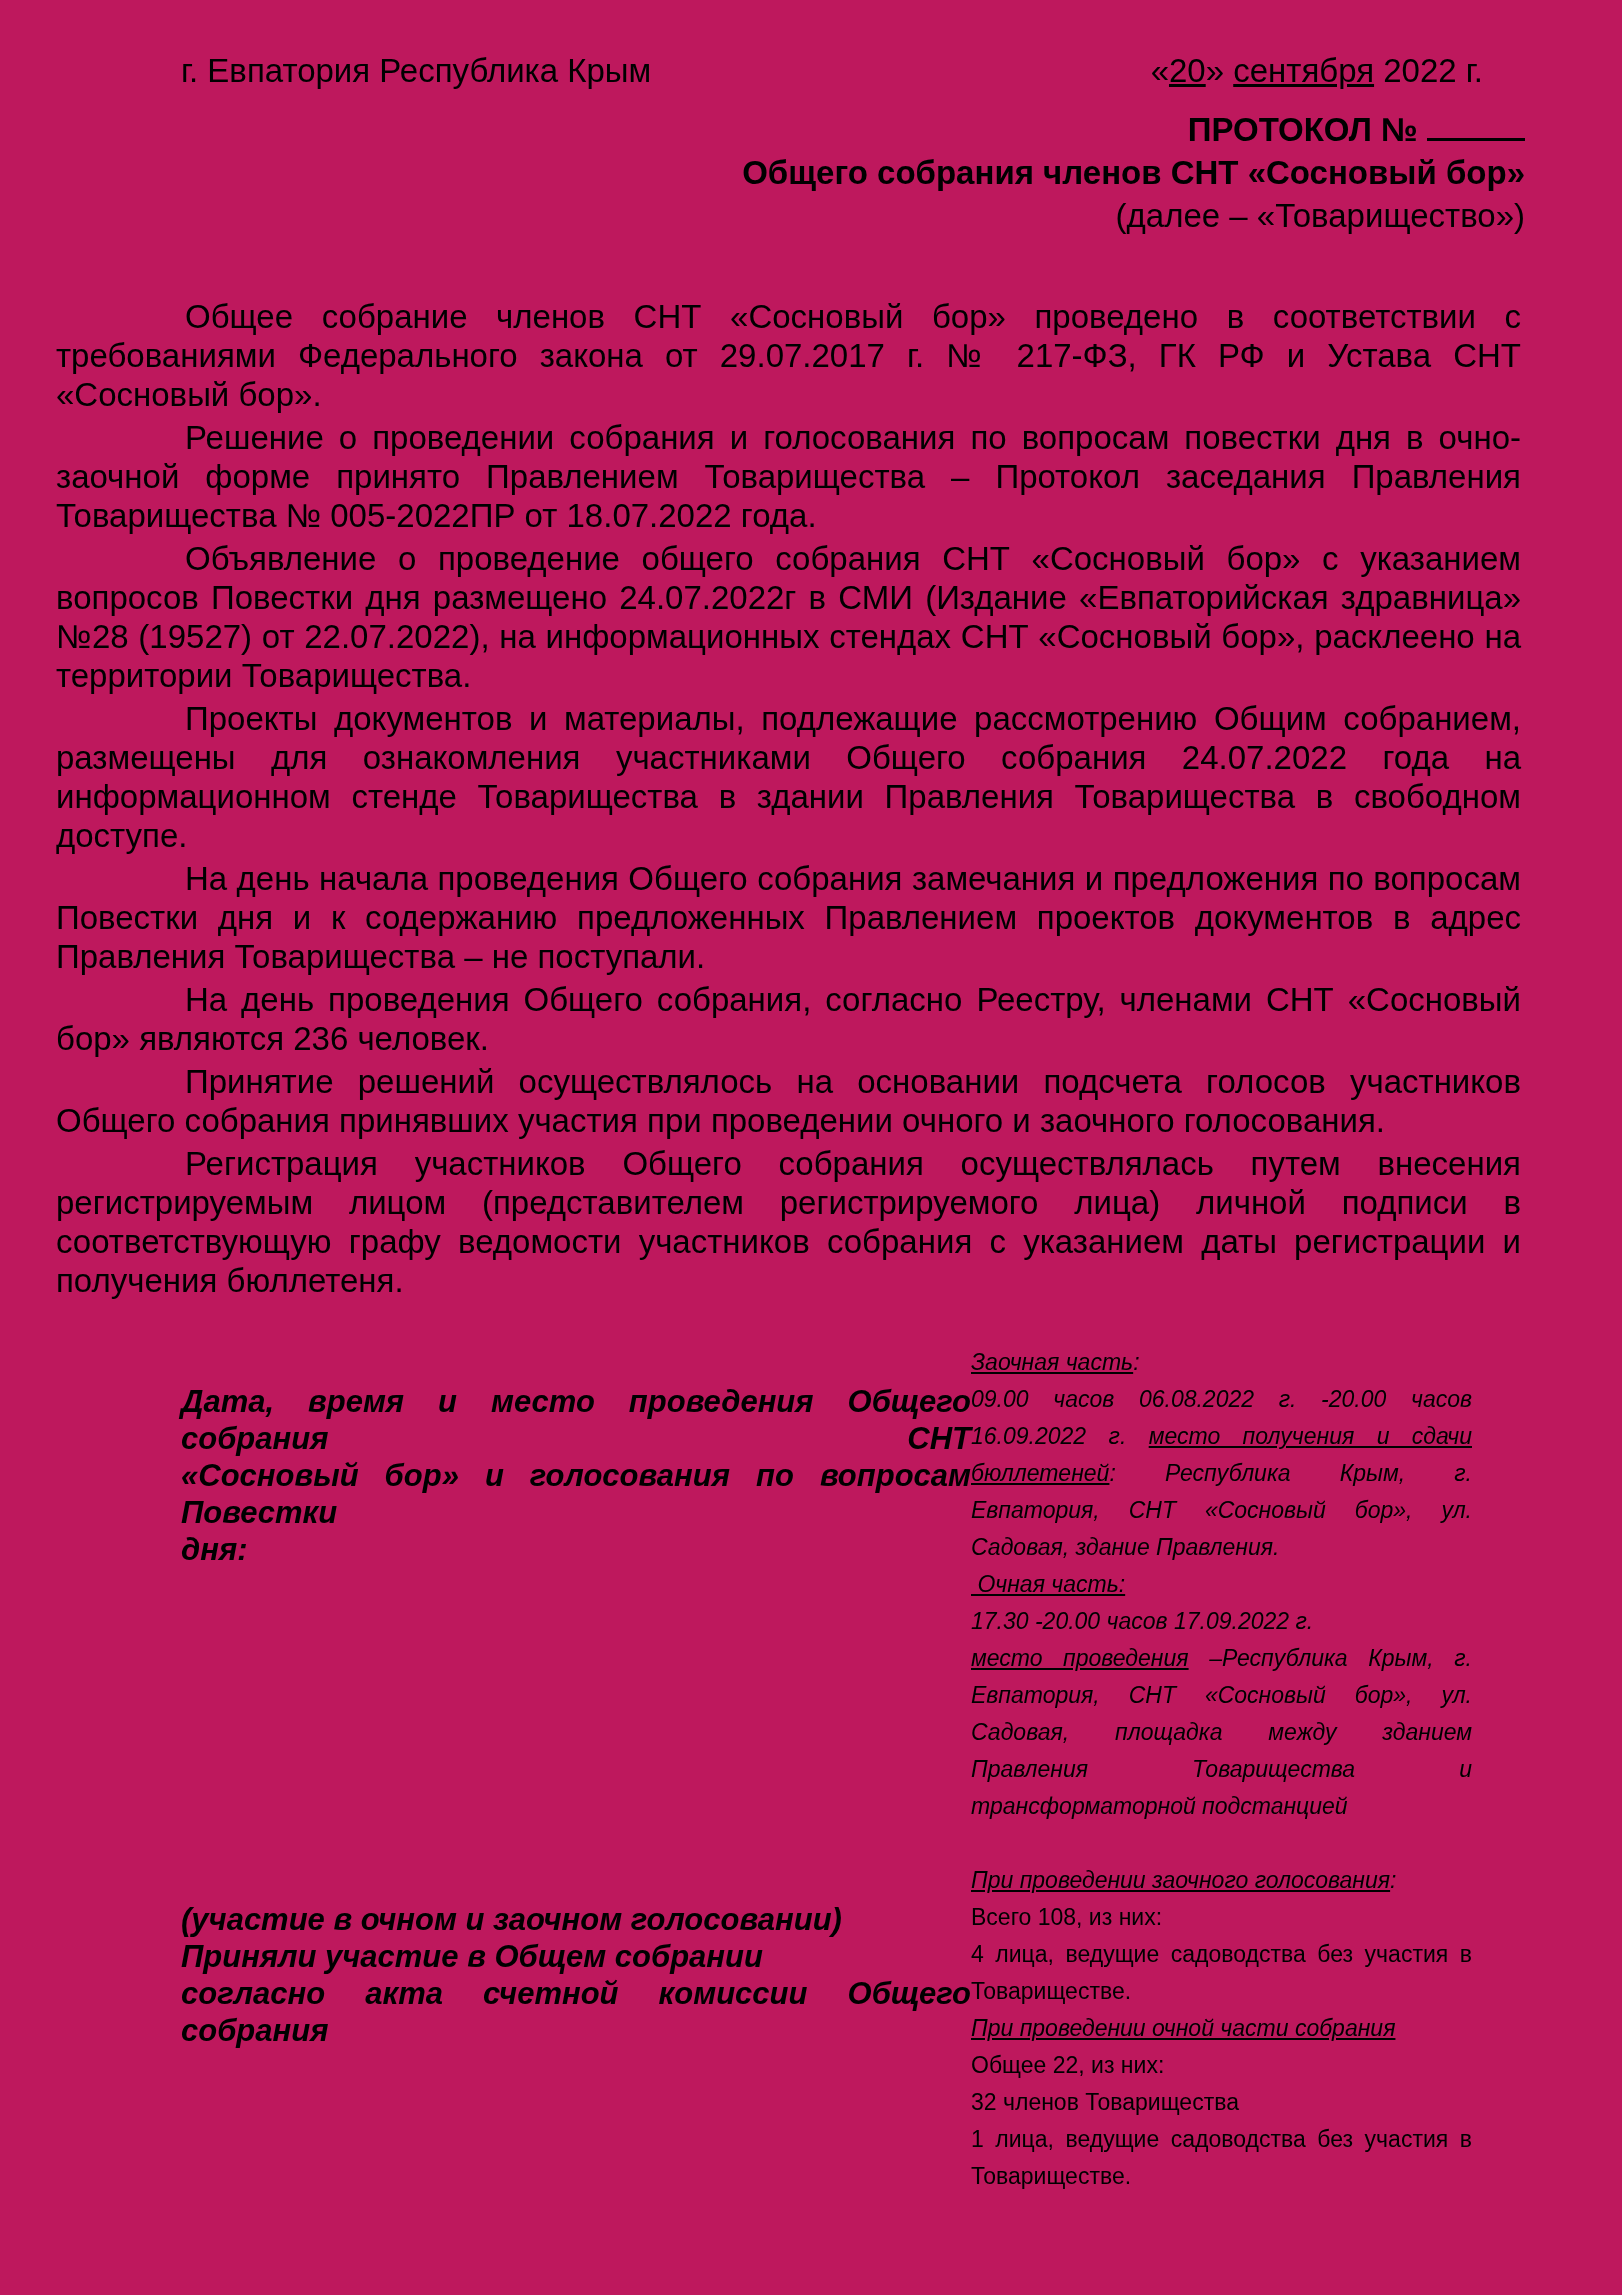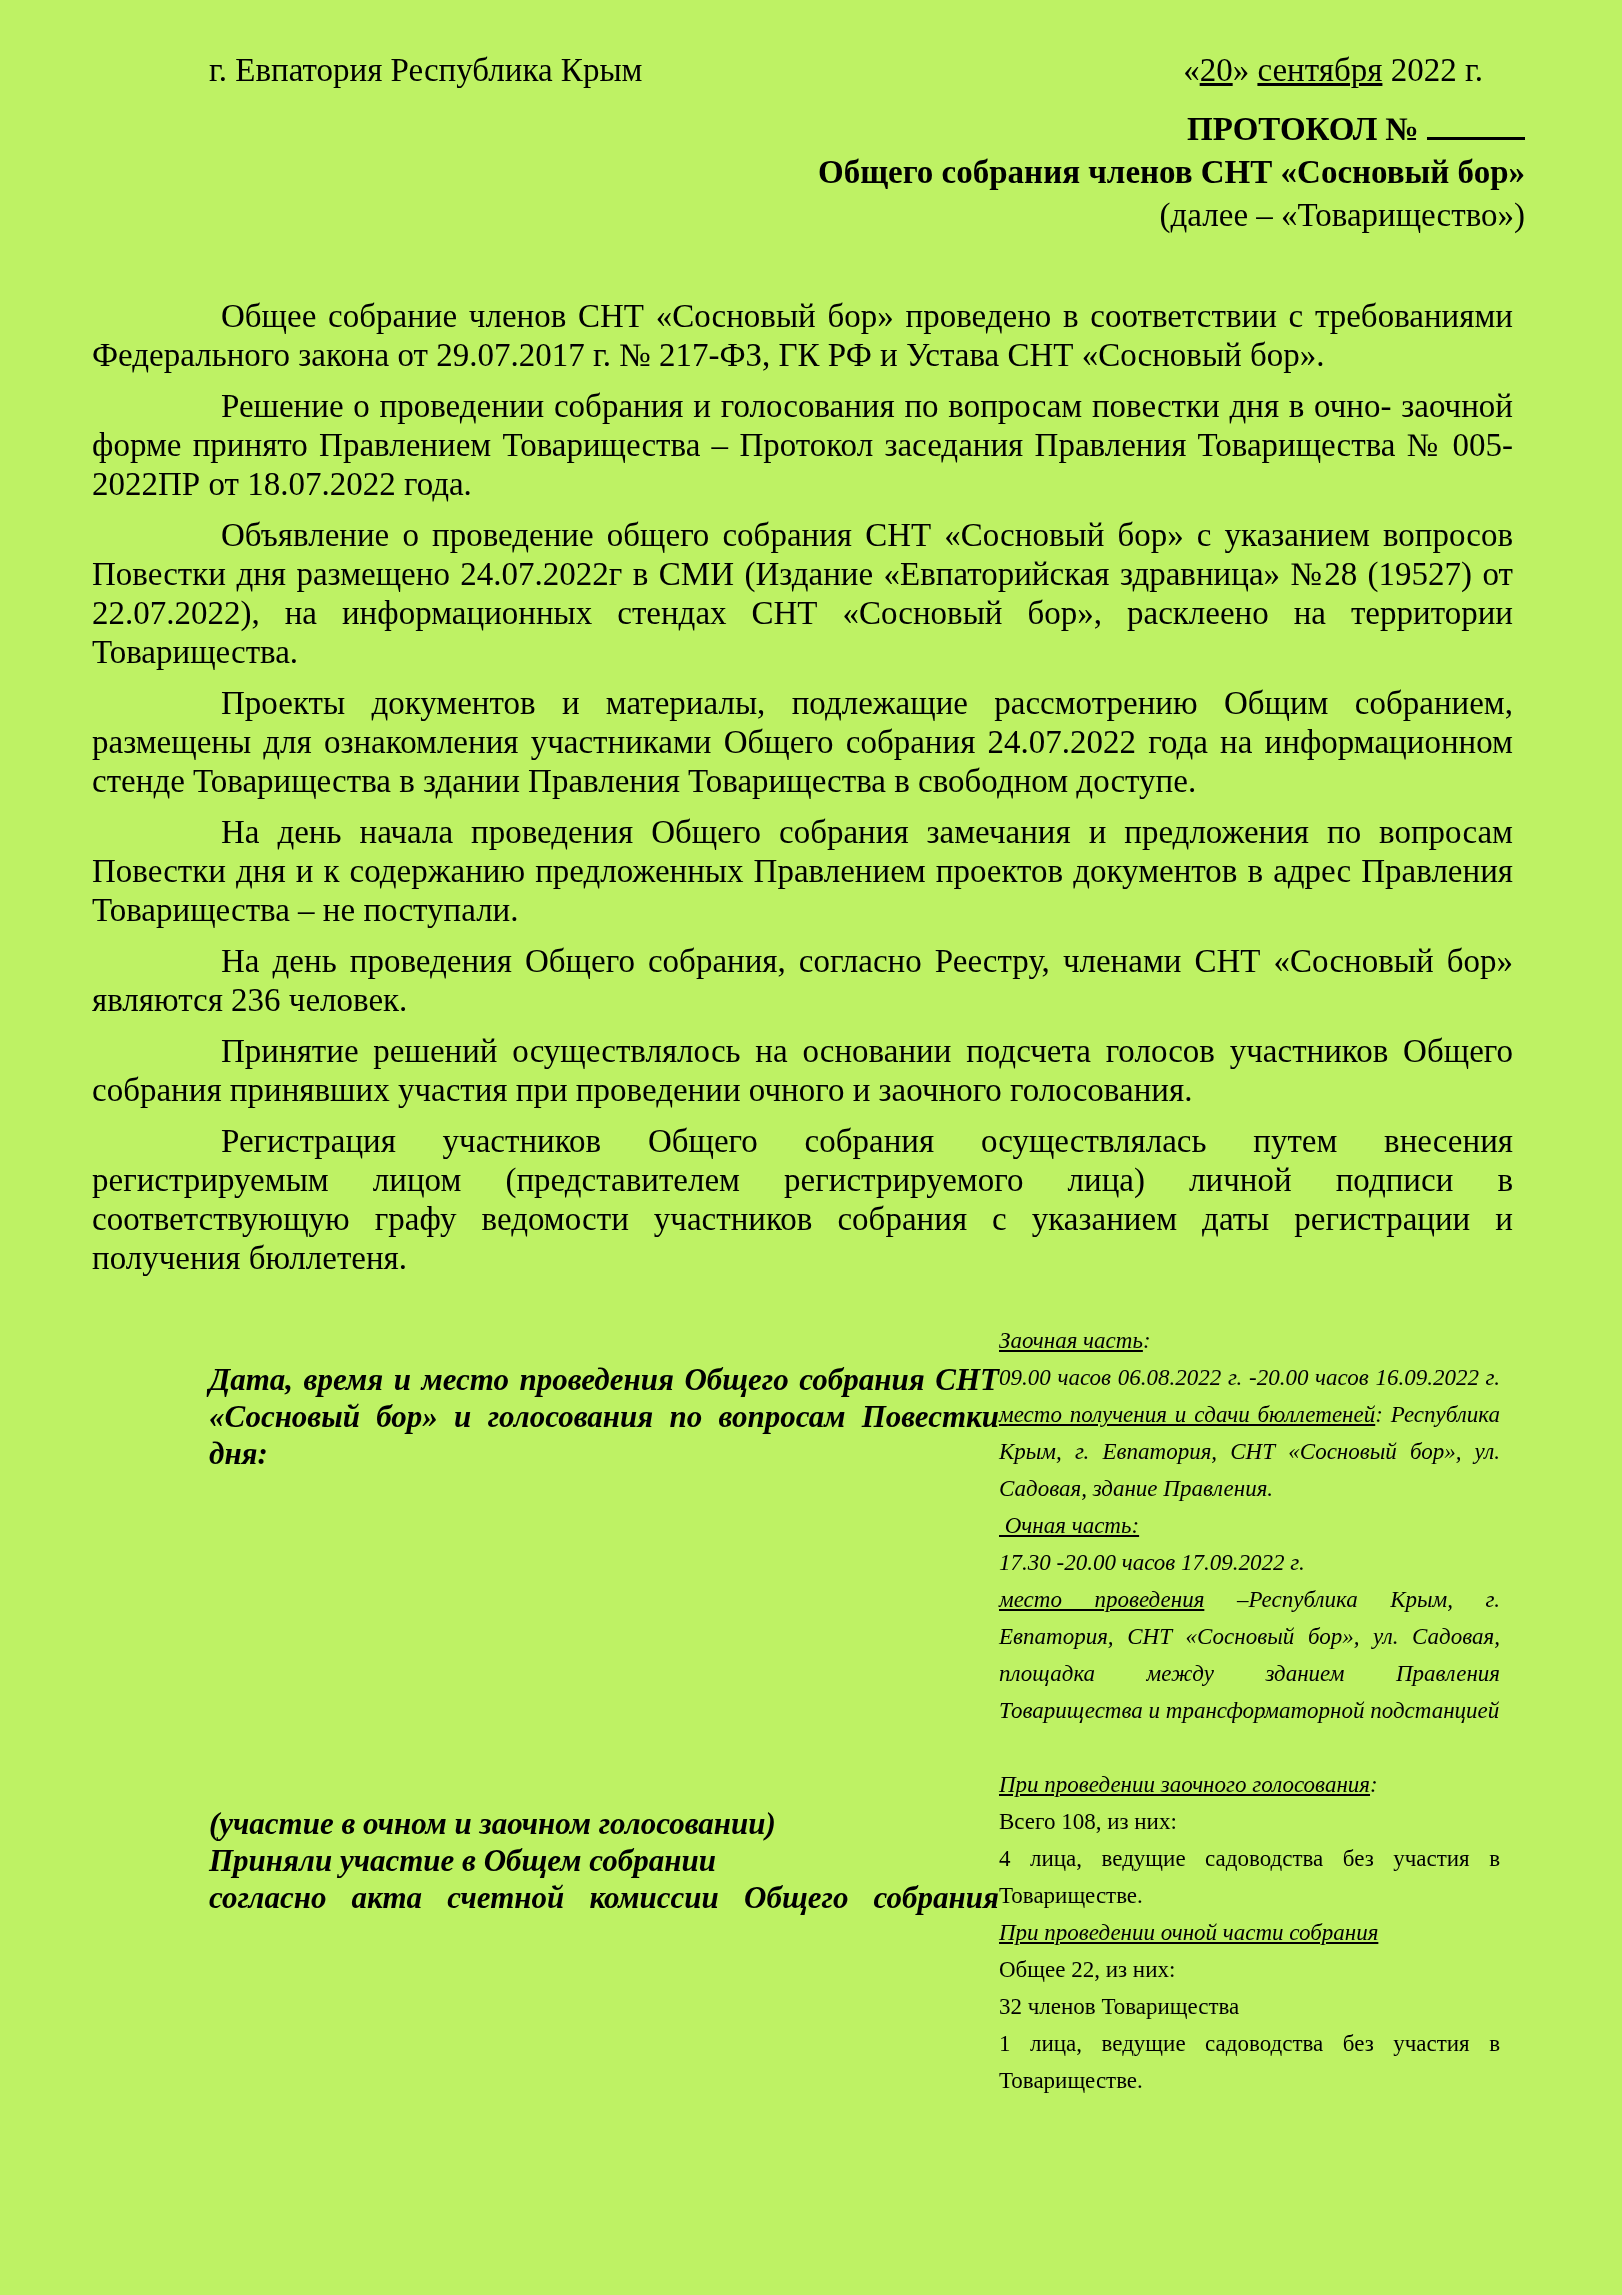--- a/index.html
+++ b/index.html
@@ -1,47 +1,47 @@
 <!DOCTYPE html>
 <html style="font-size:10.5px"><head>
 <meta charset="utf-8">
 <style>
   html, body { margin: 0; padding: 0; background: #ffffff; }
   .page {
     position: relative;
     width: 1623px;
     height: 2295px;
-    background: #bef264;
+    background: #be185d;
     color: #000000;
-    font-family: Liberation Serif, serif;
+    font-family: Liberation Sans, sans-serif;
     font-size: 33px;
     line-height: 39px;
     overflow: hidden;
     box-sizing: border-box;
-    padding: 51px 98px 0 80px;
+    padding: 51px 98px 0 52px;
   }
   .hdr {
     display: flex;
     justify-content: space-between;
     padding-left: 129px;
     padding-right: 42px;
   }
   .title-block { text-align: right; margin-top: 18.3px; margin-bottom: 60px; line-height: 43px; }
   .b { font-weight: bold; }
   .u { text-decoration: underline; }
   .blank-line {
     display: inline-block;
     width: 98px;
     border-bottom: 3.3px solid #000;
     height: 6.5px;
   }
   .para {
     text-align: justify;
     text-indent: 129px;
-    margin: 12px;
+    margin: 4px;
   }
   .tbl { margin-top: 44px; }
   .trow {
     display: grid;
     grid-template-columns: 919px 501px;
     margin-top: 0;
   }
   .trow + .trow { margin-top: 37px; }
   .lcell {
     padding-left: 129px;

